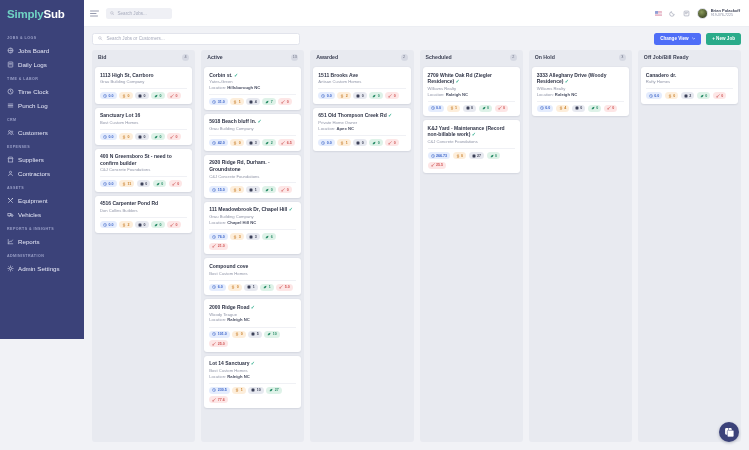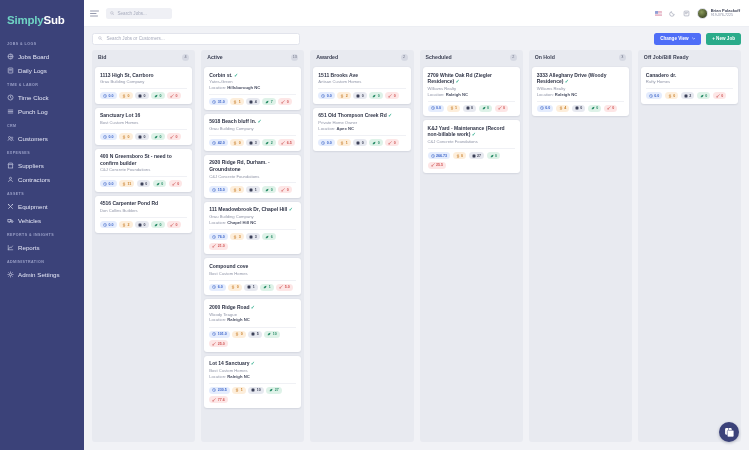--- a/index.html
+++ b/index.html
@@ -6,24 +6,24 @@
   html, body {
     width: 749px; height: 450px;
     font-family: "Liberation Sans", sans-serif;
     background: #f1f2f6;
     overflow: hidden;
   }
   .app { display: flex; width: 749px; height: 450px; }
 
   
   .sidebar {
-    width: 84px; min-width: 84px; height: 450px;
+    width: 84px; min-width: 84px; height: 339px;
     background: #3b4279;
     color: #fff;
-    padding-top: 10px;
+    padding-top: 4px;
     overflow: hidden;
   }
   .brand {
     font-size: 11.5px; font-weight: bold; letter-spacing: -0.2px;
     padding: 4px 0 10px 7px; color: #ffffff;
   }
   .brand .accent { color: #6fd3c4; }
   .nav-group-title {
     font-size: 3.6px; letter-spacing: 0.45px; font-weight: bold;
     color: #9aa0c8; padding: 6px 0 3px 7px; text-transform: uppercase;

